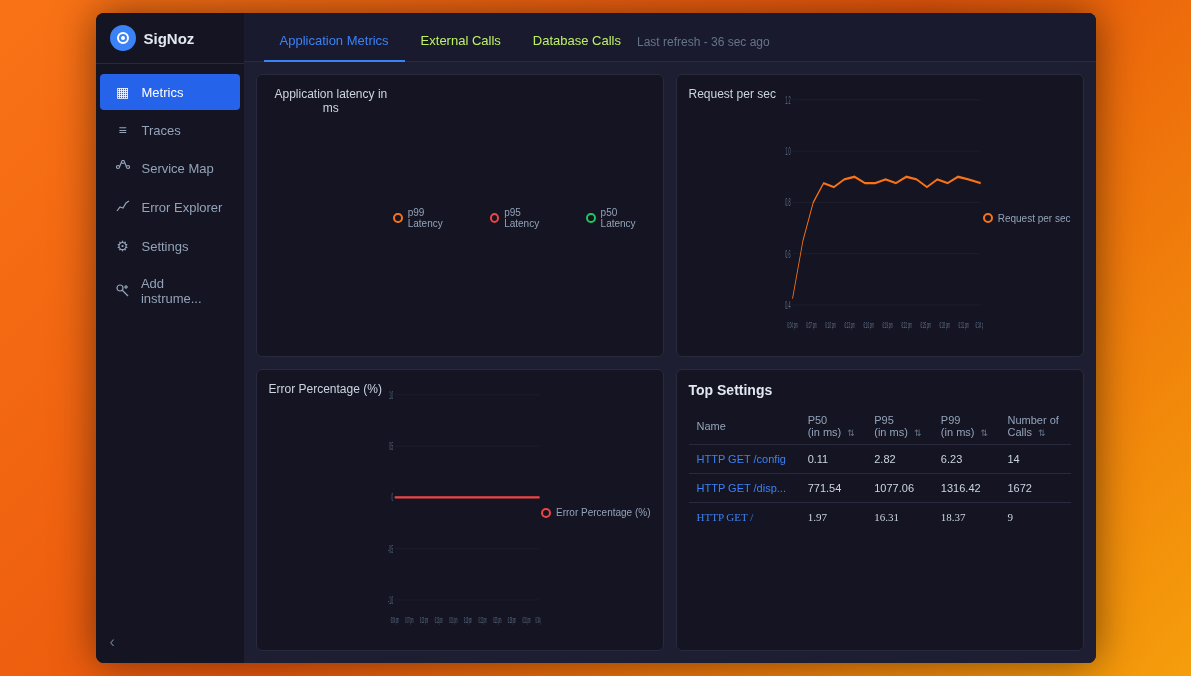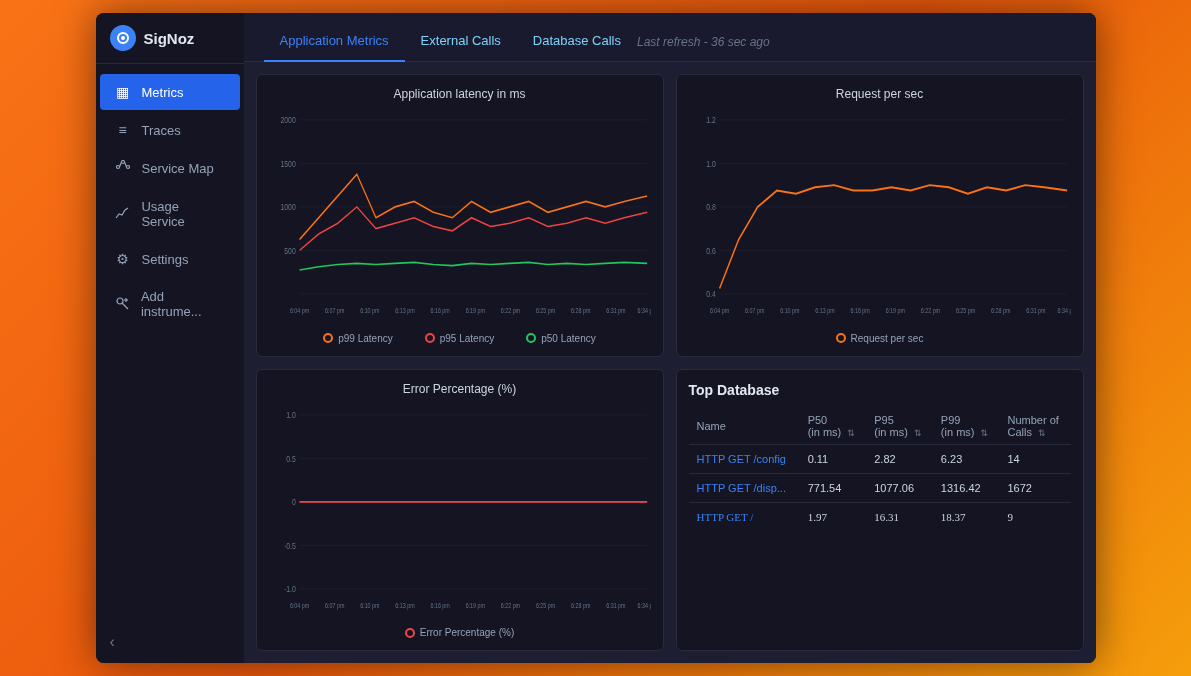--- a/index.html
+++ b/index.html
@@ -98,51 +98,49 @@
       padding: 10px 20px 0;
       background: #1a1a2e;
       border-bottom: 1px solid #2a2a3e;
     }
     .header-tabs {
       display: flex;
       gap: 0;
     }
     .header-tab {
       padding: 10px 16px 12px;
-      color: #7dd3fc;
+      color: #bef264;
       font-size: 13px;
       cursor: pointer;
       border-bottom: 2px solid transparent;
       margin-bottom: -1px;
     }
     .header-tab.active {
       color: #3b82f6;
       border-bottom: 2px solid #3b82f6;
     }
     .header-right {
       color: #64748b;
       font-size: 12px;
-      font-style: italic;
     }
     
     .dashboard {
       flex: 1;
       display: grid;
       grid-template-columns: 1fr 1fr;
       grid-template-rows: 1fr 1fr;
       gap: 12px;
       padding: 12px;
       overflow: hidden;
     }
     .chart-card {
       background: #141422;
       border-radius: 6px;
       padding: 12px;
       display: flex;
-      flex-direction: column;
       border: 1px solid #2a2a3e;
     }
     .chart-title {
       color: #cbd5e1;
       font-size: 12px;
       text-align: center;
       margin-bottom: 8px;
     }
     .chart-area {
       flex: 1;
@@ -255,21 +253,21 @@
           </svg>
         </span>
         <span>Service Map</span>
       </div>
       <div class="nav-item">
         <span class="nav-icon">
           <svg width="14" height="14" viewBox="0 0 14 14" fill="none" stroke="#94a3b8" stroke-width="1.2">
             <polyline points="1,12 4,8 7,9 10,4 13,2"></polyline>
           </svg>
         </span>
-        <span>Usage Service</span>
+        <span>Error Explorer</span>
       </div>
       <div class="nav-item">
         <span class="nav-icon">⚙</span>
         <span>Settings</span>
       </div>
       <div class="nav-item">
         <span class="nav-icon">
           <svg width="14" height="14" viewBox="0 0 14 14" fill="none" stroke="#94a3b8" stroke-width="1.2">
             <circle cx="5" cy="5" r="3"></circle>
             <line x1="7" y1="7" x2="13" y2="13"></line>
@@ -431,21 +429,21 @@
         </div>
         <div class="chart-legend">
           <div class="legend-item">
             <div class="legend-dot" style="border-color: #ef4444; background: transparent;"></div>
             <span>Error Percentage (%)</span>
           </div>
         </div>
       </div>
 
       <div class="endpoints-card">
-        <div class="endpoints-title">Top Database</div>
+        <div class="endpoints-title">Top Settings</div>
         <table class="endpoints-table">
           <thead>
             <tr>
               <th>
                 <span>Name</span>
               </th>
               <th style="cursor:pointer;">
                 <span>P50<br>(in ms)</span>
                 <span class="sort-icon">⇅</span>
               </th>

